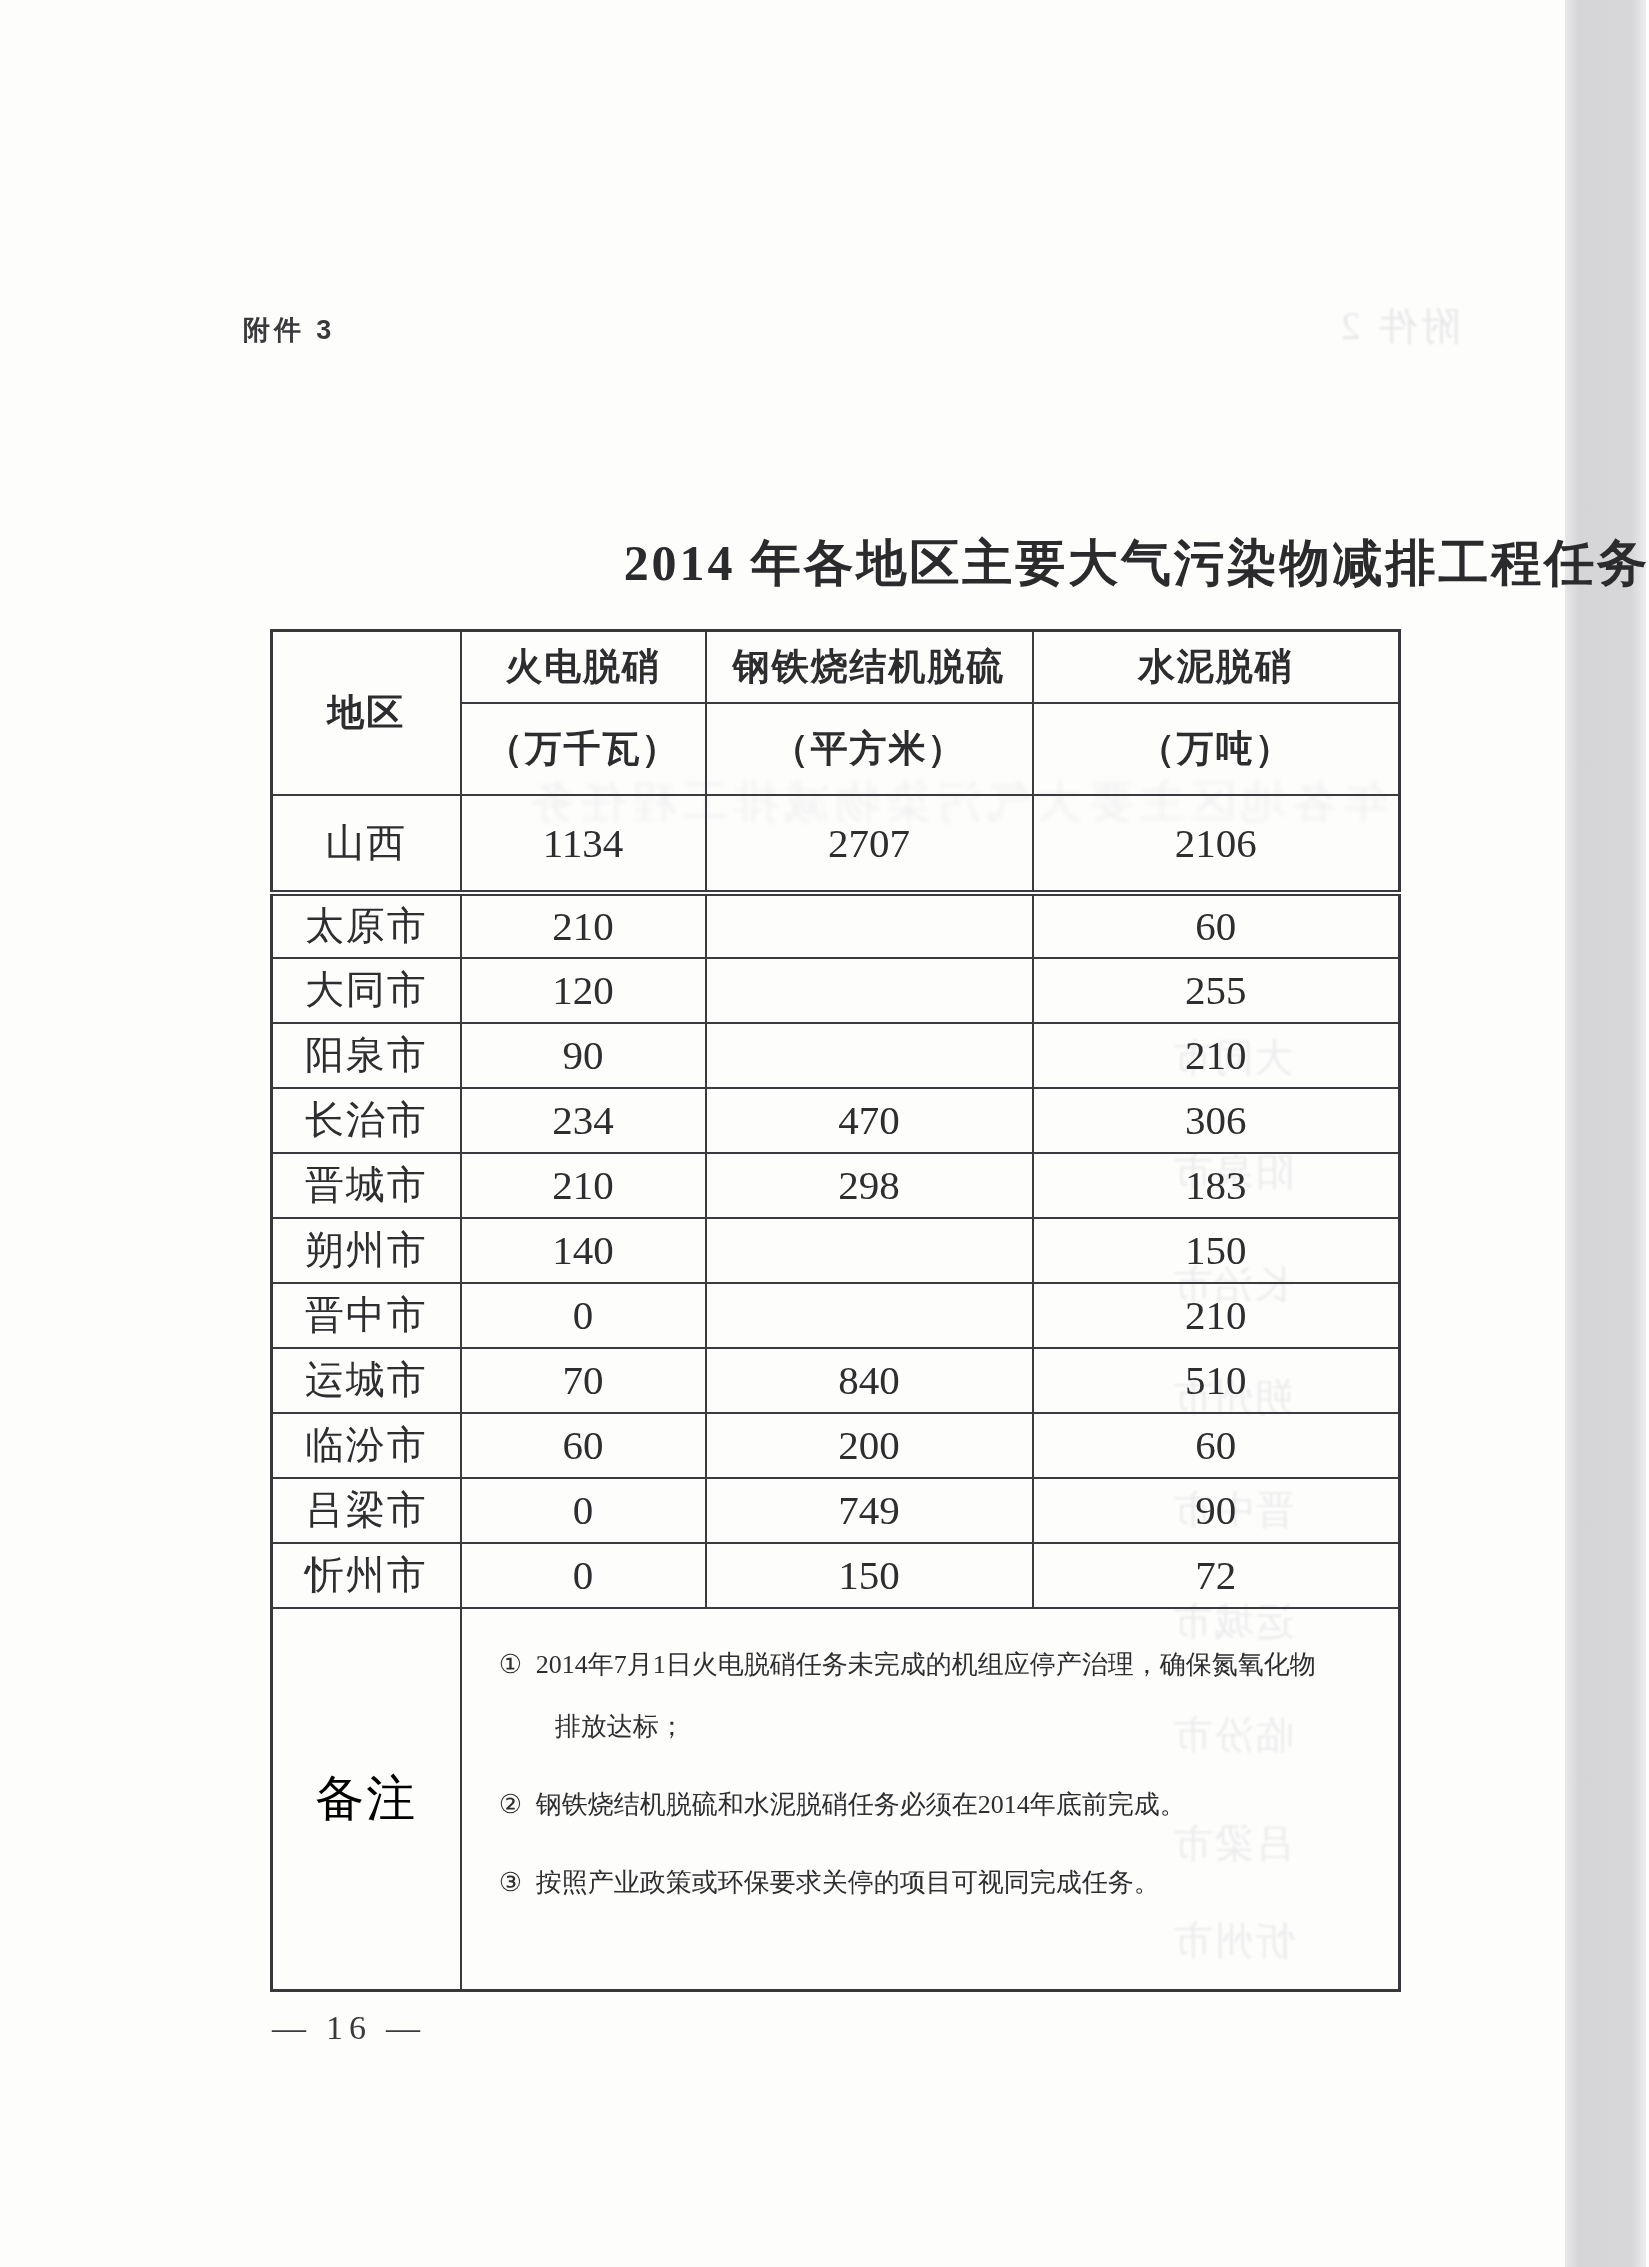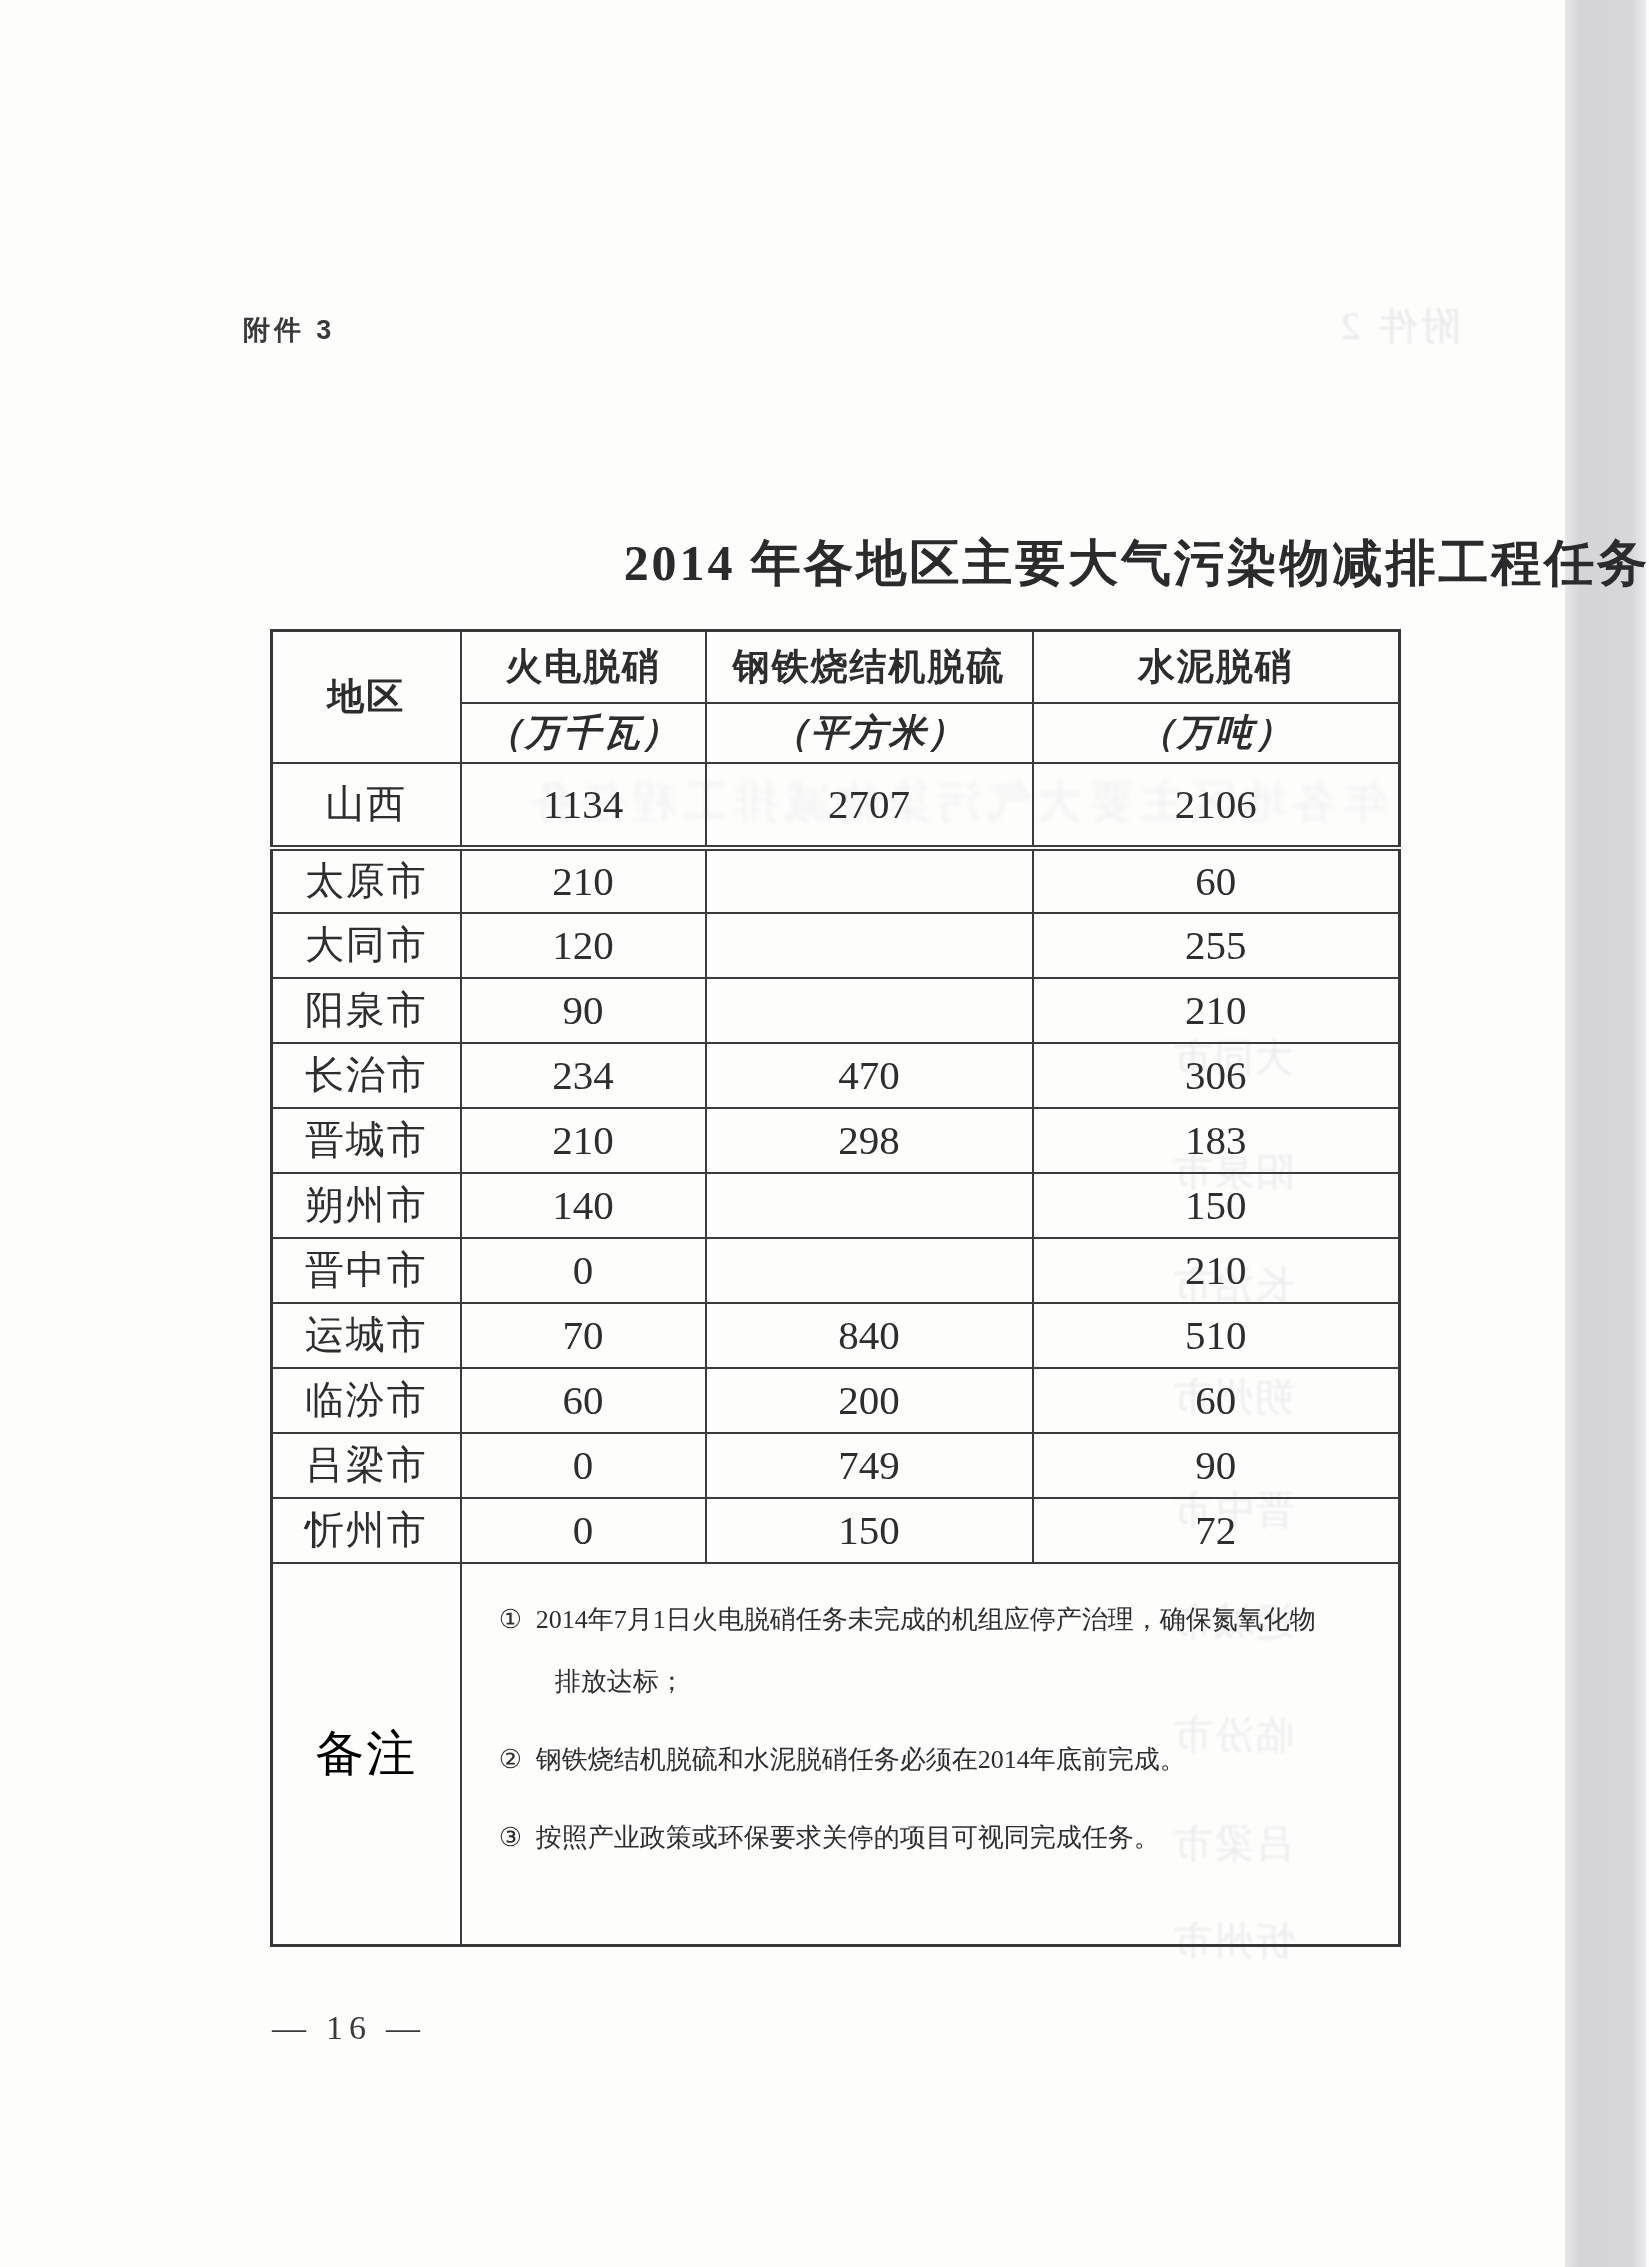--- a/index.html
+++ b/index.html
@@ -31,22 +31,22 @@
     position:absolute;left:270px;top:629px;width:1128px;
     border-collapse:collapse;table-layout:fixed;
     border:3.9px solid #38383c;
   }
   .doc-table th,.doc-table td{
     border:2.4px solid #3b3b3f;
     text-align:center;vertical-align:middle;
     padding:0;
   }
   tr.h-row1{height:72px;}
-  tr.h-row2{height:60px;font-style:italic;}
-  tr.r-prov{height:85px;}
+  tr.h-row2{height:92px;}
+  tr.r-prov{height:98px;}
   tr.r-city{height:65px;}
   tr.r-remarks{height:383px;}
   .doc-table th{
     font-family:"Liberation Sans",sans-serif;
     font-weight:600;font-size:37px;color:#2d2d2f;letter-spacing:1.9px;
   }
   td.region{
     font-family:"Liberation Serif",serif;
     font-size:39px;letter-spacing:1.9px;color:#2e2e30;
   }

